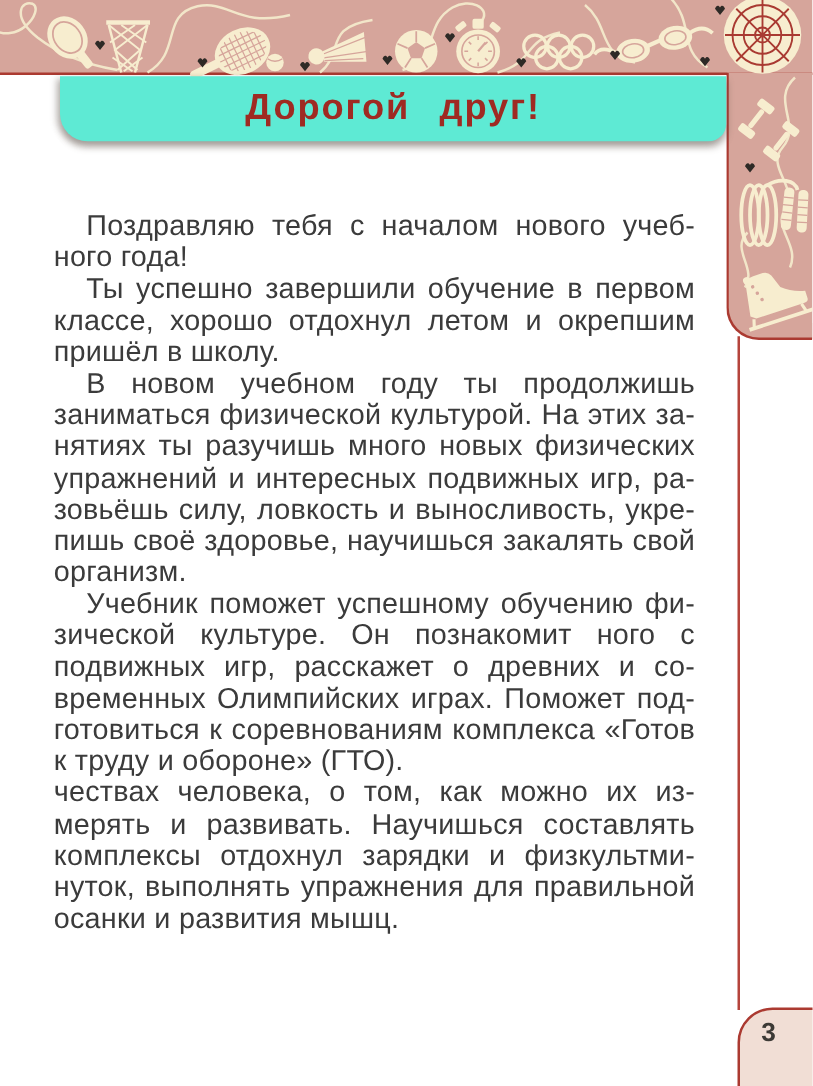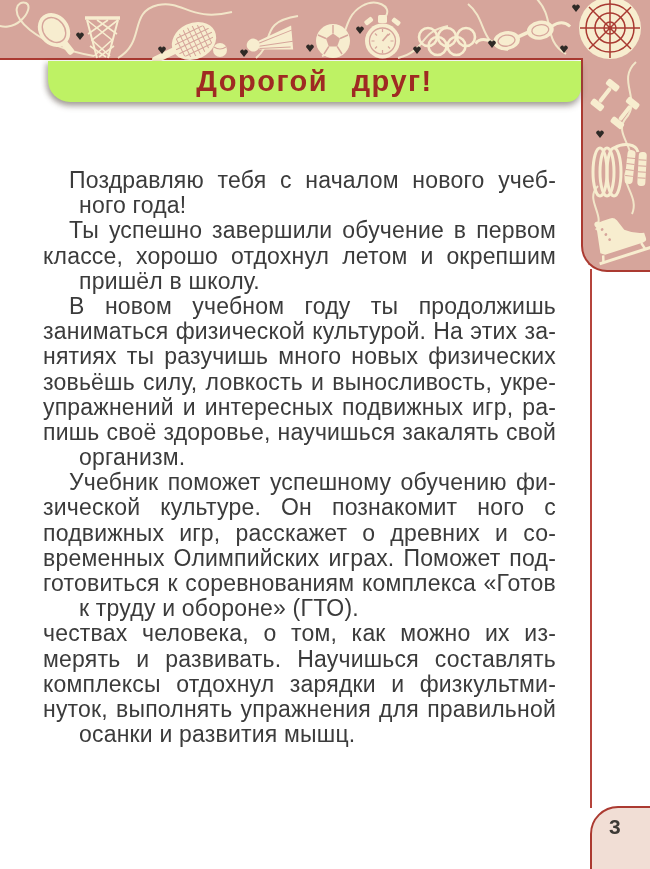--- a/index.html
+++ b/index.html
@@ -17,41 +17,41 @@
   .sidebar{
     position:absolute;left:581px;top:58px;width:69px;height:214px;
     background:#d6a59b;box-sizing:border-box;
     border-left:2.5px solid #ab3a31;border-bottom:2.5px solid #ab3a31;
     border-bottom-left-radius:26px;
   }
   
   .decor{position:absolute;left:0;top:0;pointer-events:none;}
   
   .banner{
-    position:absolute;left:48px;top:60.5px;width:533px;height:41px;
-    background:#bef264;border-radius:0 0 14px 22px;
+    position:absolute;left:48px;top:60.5px;width:533px;height:52px;
+    background:#5eead4;border-radius:0 0 14px 22px;
     box-shadow:0 4px 6px rgba(95,85,75,.45), -3px 2px 5px rgba(95,85,75,.25);
     display:flex;align-items:center;justify-content:center;
   }
   .banner h1{
     margin:0;font-size:29px;font-weight:bold;color:#9f2a22;
     letter-spacing:1.5px;word-spacing:14px;
   }
   
   .textblock{
     position:absolute;left:43px;top:168px;width:513px;
     color:#3b3b3b;font-size:23px;letter-spacing:.2px;
   }
   .tline{
     height:25.2px;line-height:25.2px;
     text-align:justify;text-align-last:justify;
     white-space:normal;overflow:visible;
   }
   .tline.first{text-indent:26px;}
-  .tline.last{text-align:center;text-align-last:left;margin-left:36px;}
+  .tline.last{text-align:center;text-align-last:left;}
   
   .string-line{
     position:absolute;left:590px;top:269px;width:2px;height:539px;
     background:#b5443c;
   }
   
   .tab{
     position:absolute;left:590px;top:806px;width:70px;height:70px;
     background:#f1ded5;border:2.5px solid #ab3a31;box-sizing:border-box;
     border-top-left-radius:28px;
@@ -225,22 +225,22 @@
 
 <div class="textblock">
     <div class="tline first">Поздравляю тебя с началом нового учеб-</div>
     <div class="tline last">ного года!</div>
     <div class="tline first">Ты успешно завершили обучение в первом</div>
     <div class="tline">классе, хорошо отдохнул летом и окрепшим</div>
     <div class="tline last">пришёл в школу.</div>
     <div class="tline first">В новом учебном году ты продолжишь</div>
     <div class="tline">заниматься физической культурой. На этих за-</div>
     <div class="tline">нятиях ты разучишь много новых физических</div>
+    <div class="tline">упражнений и интересных подвижных игр, ра-</div>
     <div class="tline">зовьёшь силу, ловкость и выносливость, укре-</div>
-    <div class="tline">упражнений и интересных подвижных игр, ра-</div>
     <div class="tline">пишь своё здоровье, научишься закалять свой</div>
     <div class="tline last">организм.</div>
     <div class="tline first">Учебник поможет успешному обучению фи-</div>
     <div class="tline">зической культуре. Он познакомит ного с</div>
     <div class="tline">подвижных игр, расскажет о древних и со-</div>
     <div class="tline">временных Олимпийских играх. Поможет под-</div>
     <div class="tline">готовиться к соревнованиям комплекса «Готов</div>
     <div class="tline last">к труду и обороне» (ГТО).</div>
     <div class="tline">чествах человека, о том, как можно их из-</div>
     <div class="tline">мерять и развивать. Научишься составлять</div>

